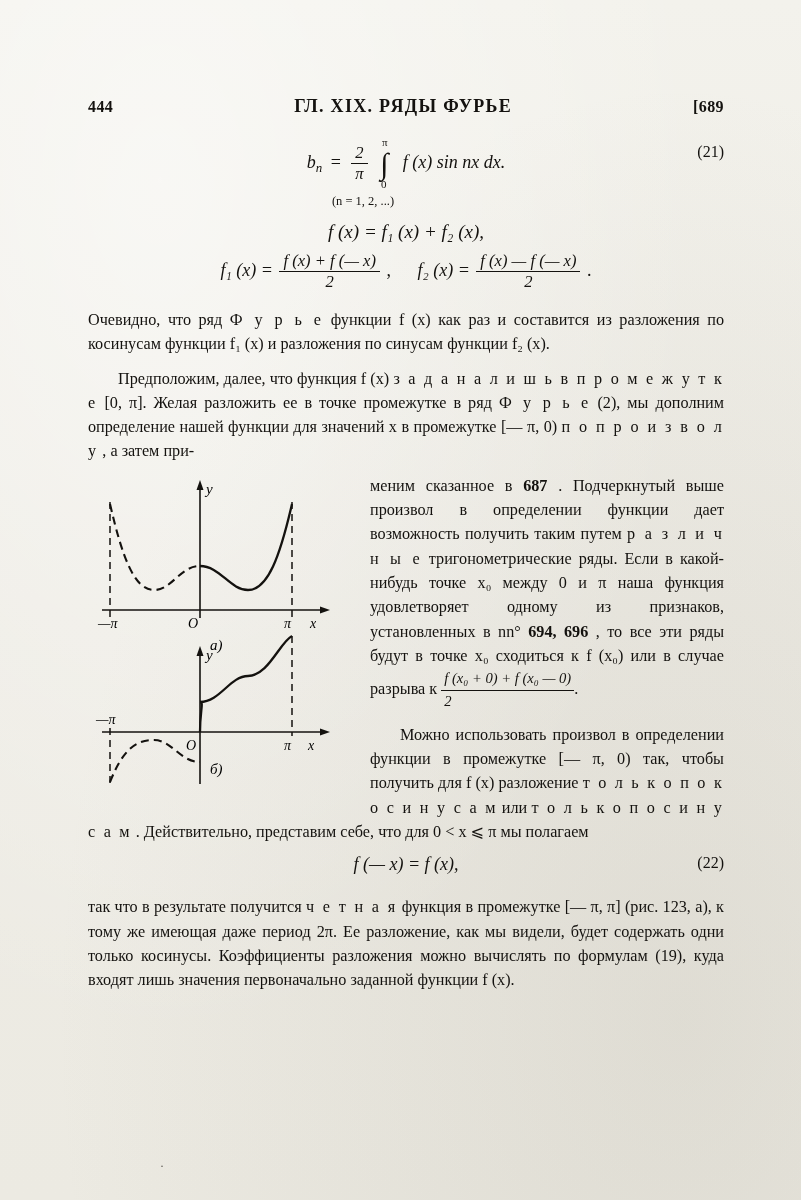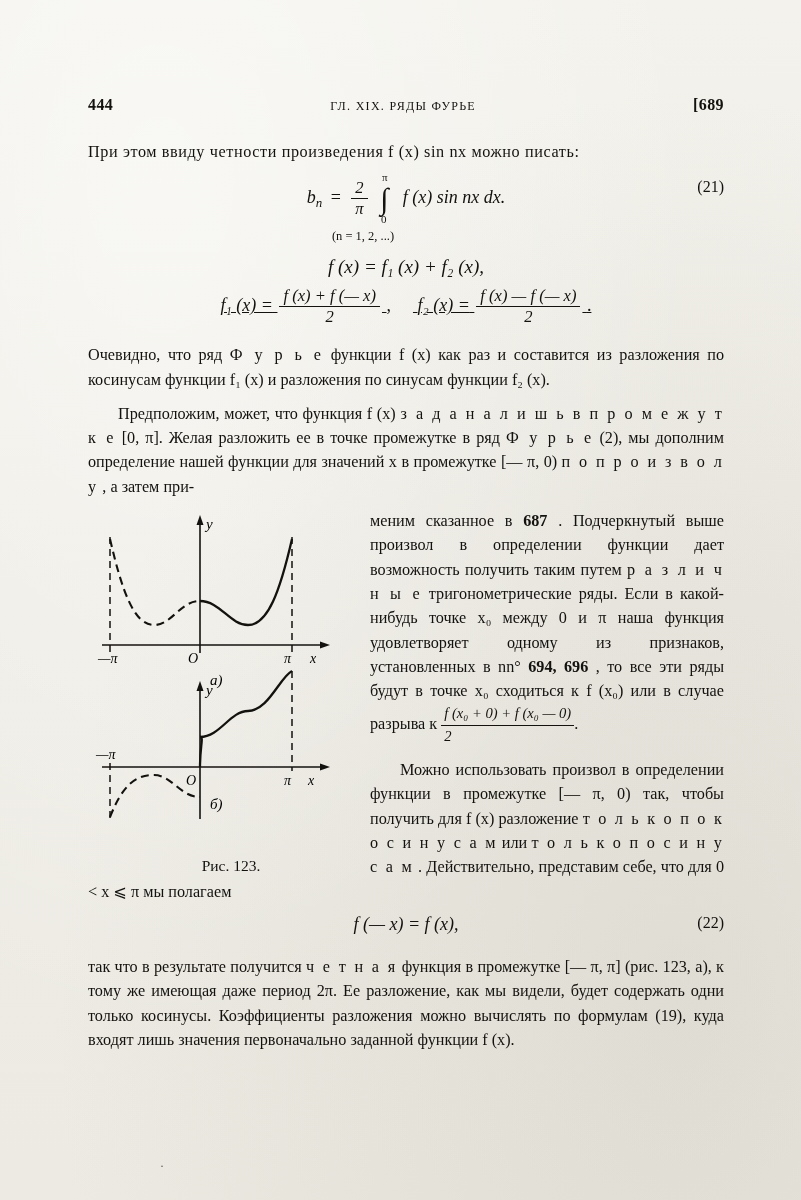--- a/index.html
+++ b/index.html
@@ -38,24 +38,24 @@
     align-items: baseline;
     font-size: 15px;
     letter-spacing: 0.4px;
     margin-bottom: 26px;
   }
   .pg-head .folio {
     font-weight: bold;
     font-size: 16px;
   }
   .pg-head .running-title {
-    font-size: 12px;
+    font-size: 18px;
     letter-spacing: 1.3px;
     text-transform: uppercase;
-    font-weight: normal;
+    font-weight: bold;
     flex: 1;
     text-align: center;
   }
   .pg-head .section-num {
     font-weight: bold;
     font-size: 16px;
   }
 
   
   p.body {
@@ -165,21 +165,20 @@
   <div class="paper-texture"></div>
 
   <div class="content">
 
     <div class="pg-head">
       <span class="folio">444</span>
       <span class="running-title">ГЛ. XIX. РЯДЫ ФУРЬЕ</span>
       <span class="section-num">[689</span>
     </div>
 
-    <p class="body" style="text-align:justify;letter-spacing:0.6px;">При этом ввиду четности произведения f (x) sin nx можно писать:</p>
 
     <div class="math-display">
       <span>
         <span>b</span><span class="sub">n</span>
       </span>
       <span style="font-style:normal;margin:0 4px;">=</span>
       <span class="frac">
         <span class="num">2</span>
         <span class="den">π</span>
       </span>
@@ -190,21 +189,21 @@
       </span>
       <span>f (x) sin nx dx.</span>
       <span class="eqno">(21)</span>
       <span class="sub-note">(n = 1, 2, ...)</span>
     </div>
 
 
     <div class="math-display" style="font-size:19px;margin:12px 0 8px 0;">f (x) = f₁ (x) + f₂ (x),</div>
 
 
-    <div class="math-display" style="margin:6px 0 16px 0;text-decoration:underline;">
+    <div class="math-display" style="margin:6px 0 16px 0;">
       <span>f₁ (x) =</span>
       <span class="frac">
         <span class="num">f (x) + f (— x)</span>
         <span class="den">2</span>
       </span>
       <span style="font-style:normal;margin-right:22px;">,</span>
       <span>f₂ (x) =</span>
       <span class="frac">
         <span class="num">f (x) — f (— x)</span>
         <span class="den">2</span>
@@ -212,21 +211,21 @@
       <span style="font-style:normal;">.</span>
     </div>
 
     <p class="body">
       <span>Очевидно, что ряд</span>
       <span class="spaced">Ф у р ь е</span>
       <span>функции f (x) как раз и составится из разложения по косинусам функции f₁ (x) и разложения по синусам функции f₂ (x).</span>
     </p>
 
     <p class="body indent">
-      <span>Предположим, может, что функция f (x)</span>
+      <span>Предположим, далее, что функция f (x)</span>
       <span class="spaced">з а д а н а  л и ш ь  в  п р о м е ж у т к е</span>
       <span>[0, π]. Желая разложить ее в точке промежутке в ряд</span>
       <span class="spaced">Ф у р ь е</span>
       <span>(2), мы дополним определение нашей функции для значений x в промежутке [— π, 0)</span>
       <span class="spaced">п о  п р о и з в о л у</span>
       <span>, а затем при-</span>
     </p>
 
     <div class="fig-wrap">
       <svg width="268" height="330" viewBox="0 0 268 330">
@@ -267,21 +266,20 @@
           <path d="M112 58 C 132 58, 142 32, 160 32 C 180 32, 192 -2, 204 -8" fill="none" stroke="#14120f" stroke-width="2.3"></path>
           <path d="M112 58 C 116 58, 112 66, 112 88" fill="none" stroke="#14120f" stroke-width="2.3"></path>
           <text x="8" y="80" font-family="Liberation Serif, serif" font-size="14" font-style="italic">—π</text>
           <text x="98" y="106" font-family="Liberation Serif, serif" font-size="14" font-style="italic">O</text>
           <text x="196" y="106" font-family="Liberation Serif, serif" font-size="14" font-style="italic">π</text>
           <text x="220" y="106" font-family="Liberation Serif, serif" font-size="14" font-style="italic">x</text>
           <text x="118" y="16" font-family="Liberation Serif, serif" font-size="15" font-style="italic">y</text>
           <text x="122" y="130" font-family="Liberation Serif, serif" font-size="15" font-style="italic">б)</text>
         </g>
       </svg>
-      <div class="fig-caption">Рис. 123.</div>
     </div>
 
     <p class="body" style="text-align:justify;">
       <span>меним сказанное в</span>
       <span class="bold">687</span>
       <span>. Подчеркнутый выше произвол в определении функции дает возможность получить таким путем</span>
       <span class="spaced">р а з л и ч н ы е</span>
       <span>тригонометрические ряды. Если в какой-нибудь точке x₀ между 0 и π наша функция удовлетворяет одному из признаков, установленных в nn°</span>
       <span class="bold">694, 696</span>
       <span>, то все эти ряды будут в точке x₀ сходиться к f (x₀) или в случае разрыва к</span>

